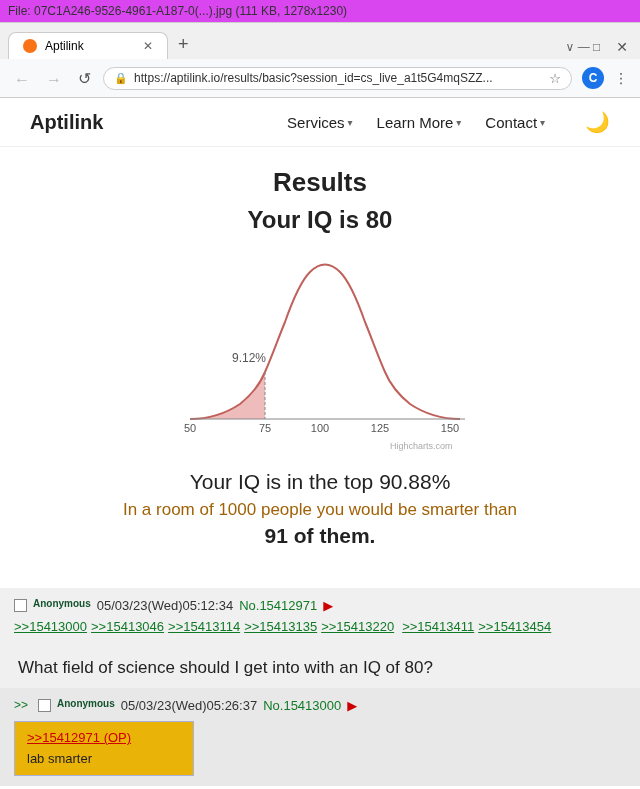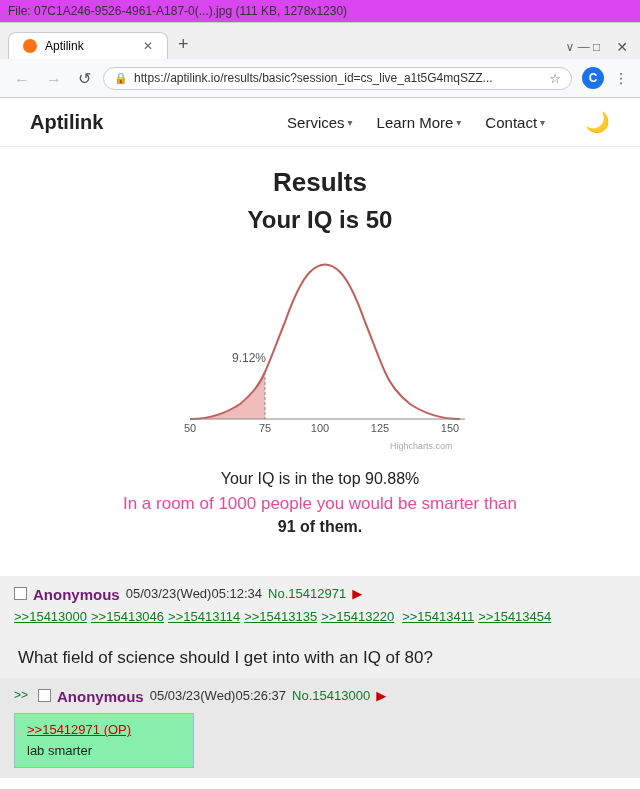--- a/index.html
+++ b/index.html
@@ -185,28 +185,28 @@
     
     .chart-container {
       width: 100%;
       display: flex;
       justify-content: center;
       margin-bottom: 16px;
     }
 
     .stat-line {
       text-align: center;
-      font-size: 16px;
+      font-size: 21px;
       color: #222;
       margin-bottom: 6px;
     }
     .stat-line-2 {
       text-align: center;
       font-size: 17px;
-      color: #ec4899;
+      color: #a16207;
       margin-bottom: 4px;
     }
 
     
     .forum-section {
       background: #f0f0f0;
       padding: 10px 14px;
       margin-top: 14px;
       font-size: 13px;
       color: #333;
@@ -219,23 +219,23 @@
     }
     .post-checkbox {
       width: 13px;
       height: 13px;
       border: 1px solid #888;
       background: #fff;
       margin-top: 1px;
       flex-shrink: 0;
     }
     .post-author {
-      color: #701a75;
+      color: #14532d;
       font-weight: bold;
-      font-size: 15px;
+      font-size: 10px;
     }
     .post-meta {
       font-size: 13px;
       color: #333;
     }
     .post-num {
       color: #117a27;
       font-size: 13px;
     }
     .post-arrow {
@@ -264,21 +264,21 @@
       background: #e8e8e8;
       padding: 10px 14px;
       margin-top: 0;
     }
     .reply-indicator {
       color: #117a27;
       font-size: 12px;
       margin-right: 4px;
     }
     .reply-box {
-      background: #86efac;
+      background: #eab308;
       border: 1px solid #aab0dd;
       padding: 8px 12px;
       margin-top: 8px;
       display: inline-block;
       min-width: 180px;
     }
     .reply-link {
       color: #c00;
       font-size: 13px;
       text-decoration: underline;
@@ -350,21 +350,21 @@
       <div class="nav-link">
         <span>Contact</span>
         <span class="caret">▾</span>
       </div>
       <div class="dark-toggle">🌙</div>
     </div>
   </nav>
 
   <div class="main-content">
     <h1 class="results-title">Results</h1>
-    <h2 class="iq-headline">Your IQ is 50</h2>
+    <h2 class="iq-headline">Your IQ is 80</h2>
 
     <div class="chart-container">
       <svg width="320" height="200" viewBox="0 0 320 200" xmlns="http://www.w3.org/2000/svg">
 
         <defs>
           <clipPath id="left-clip">
             <rect x="0" y="0" width="105" height="175"></rect>
           </clipPath>
         </defs>
 

